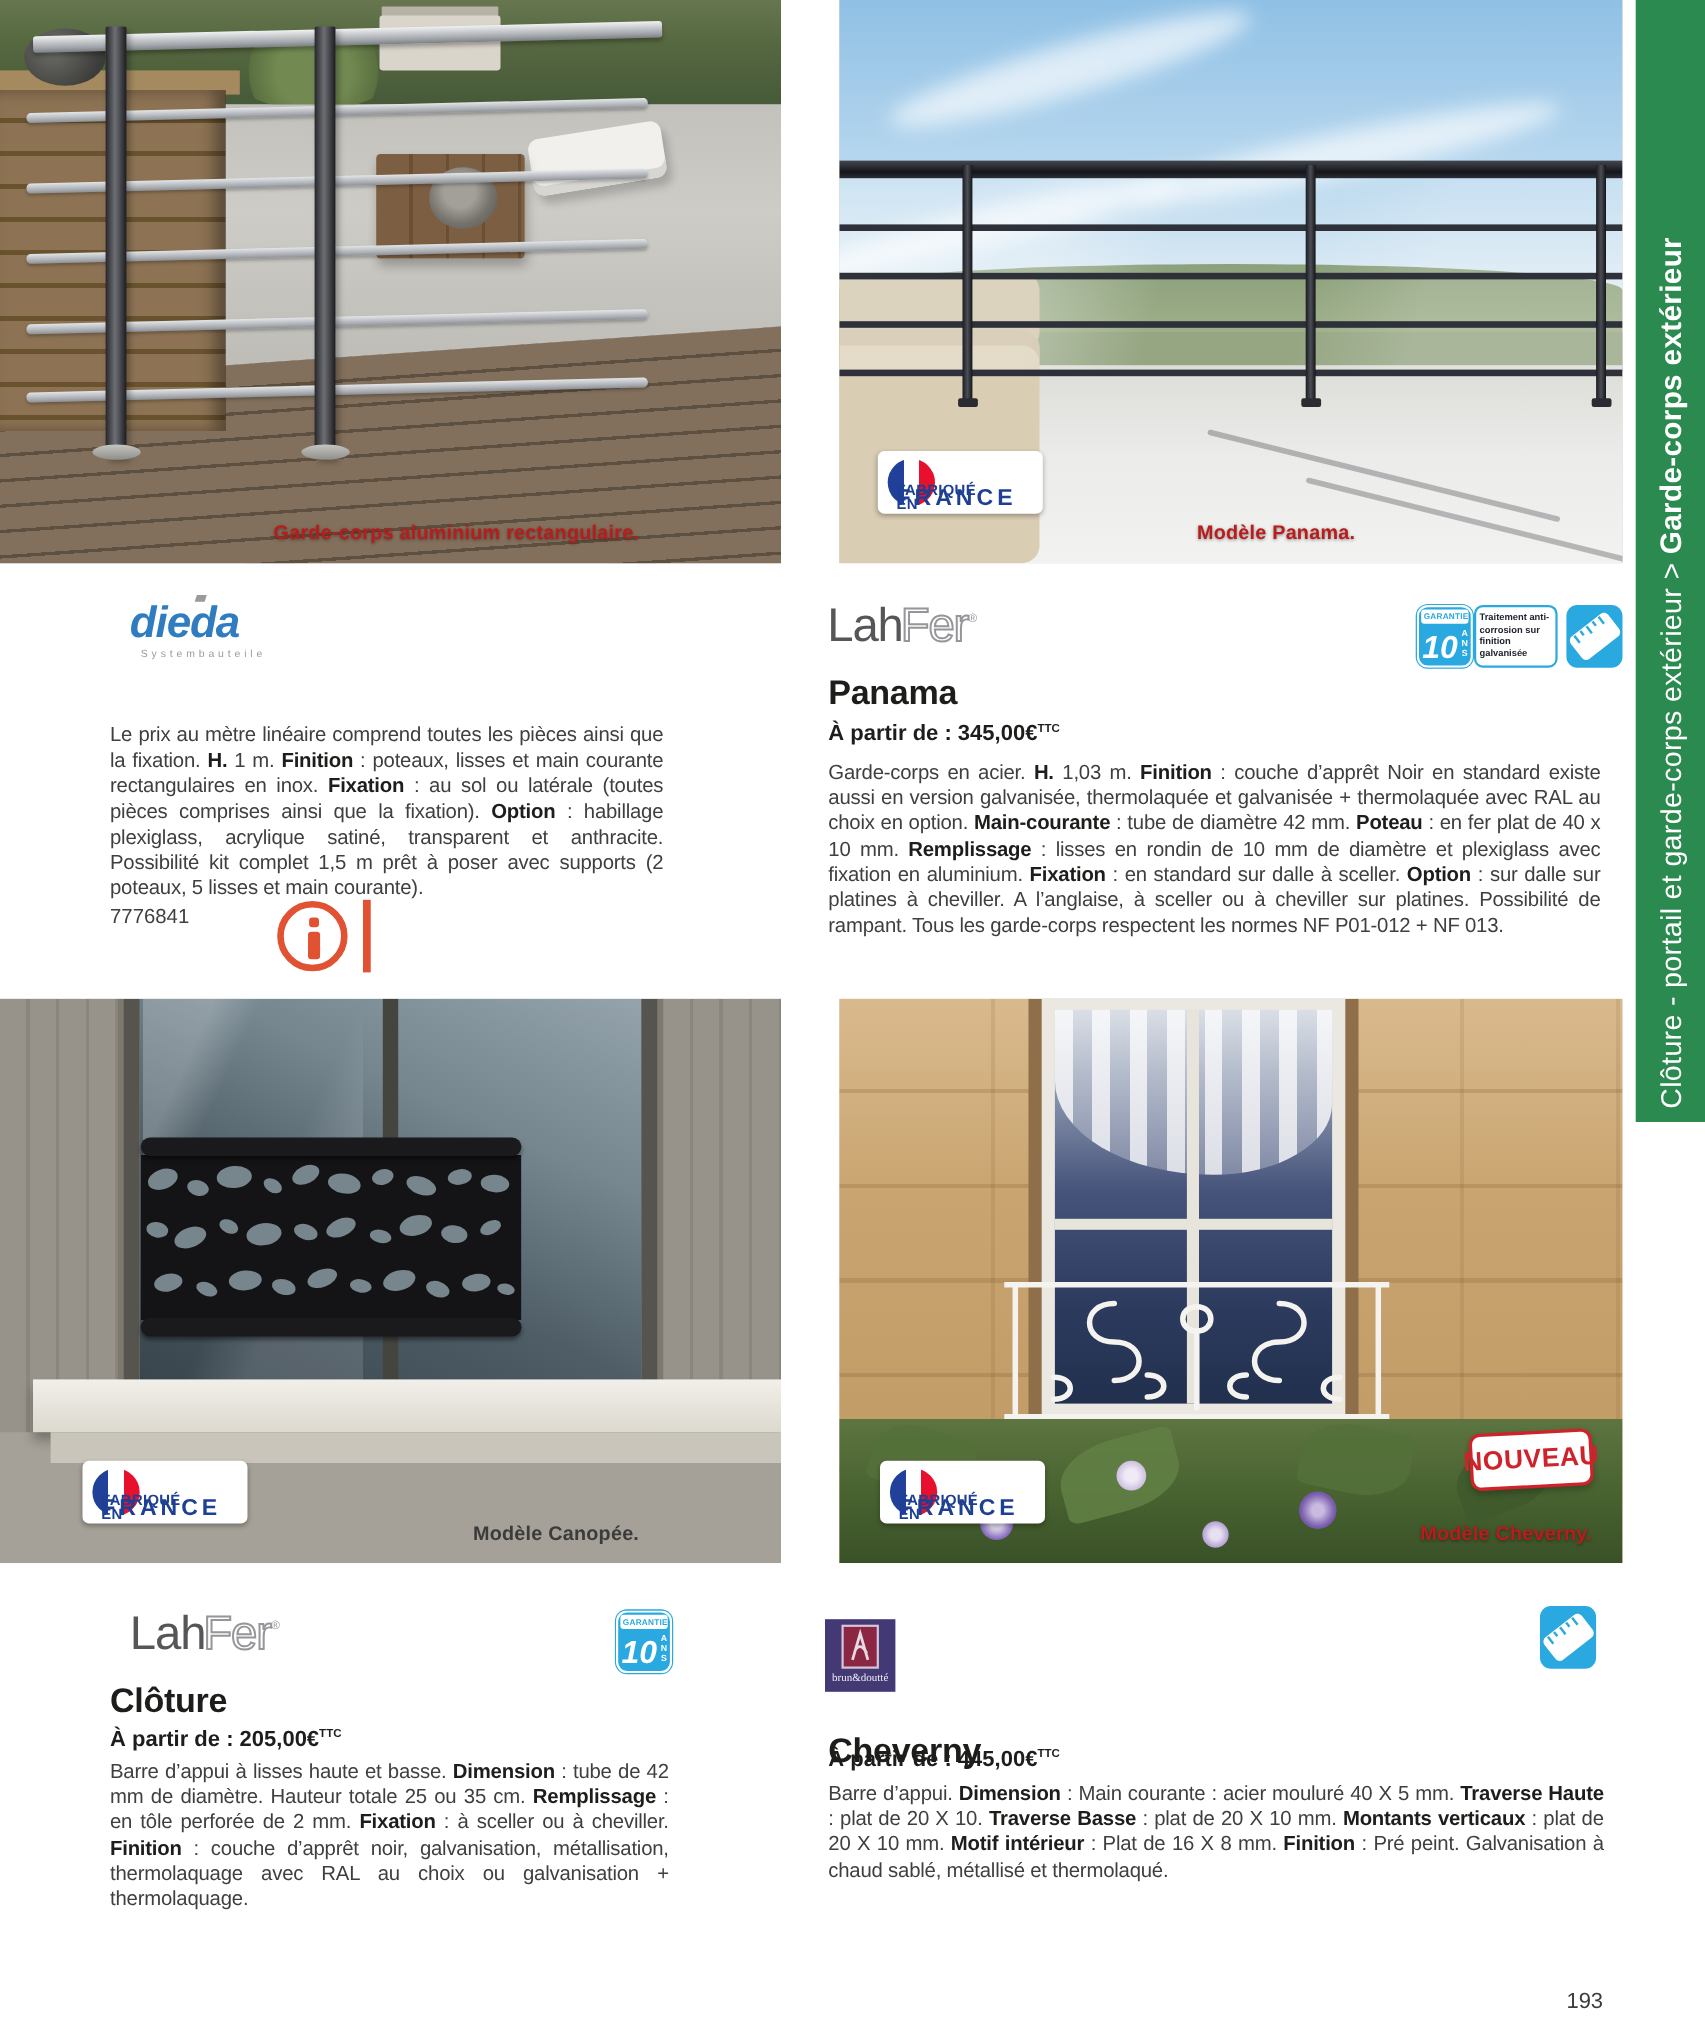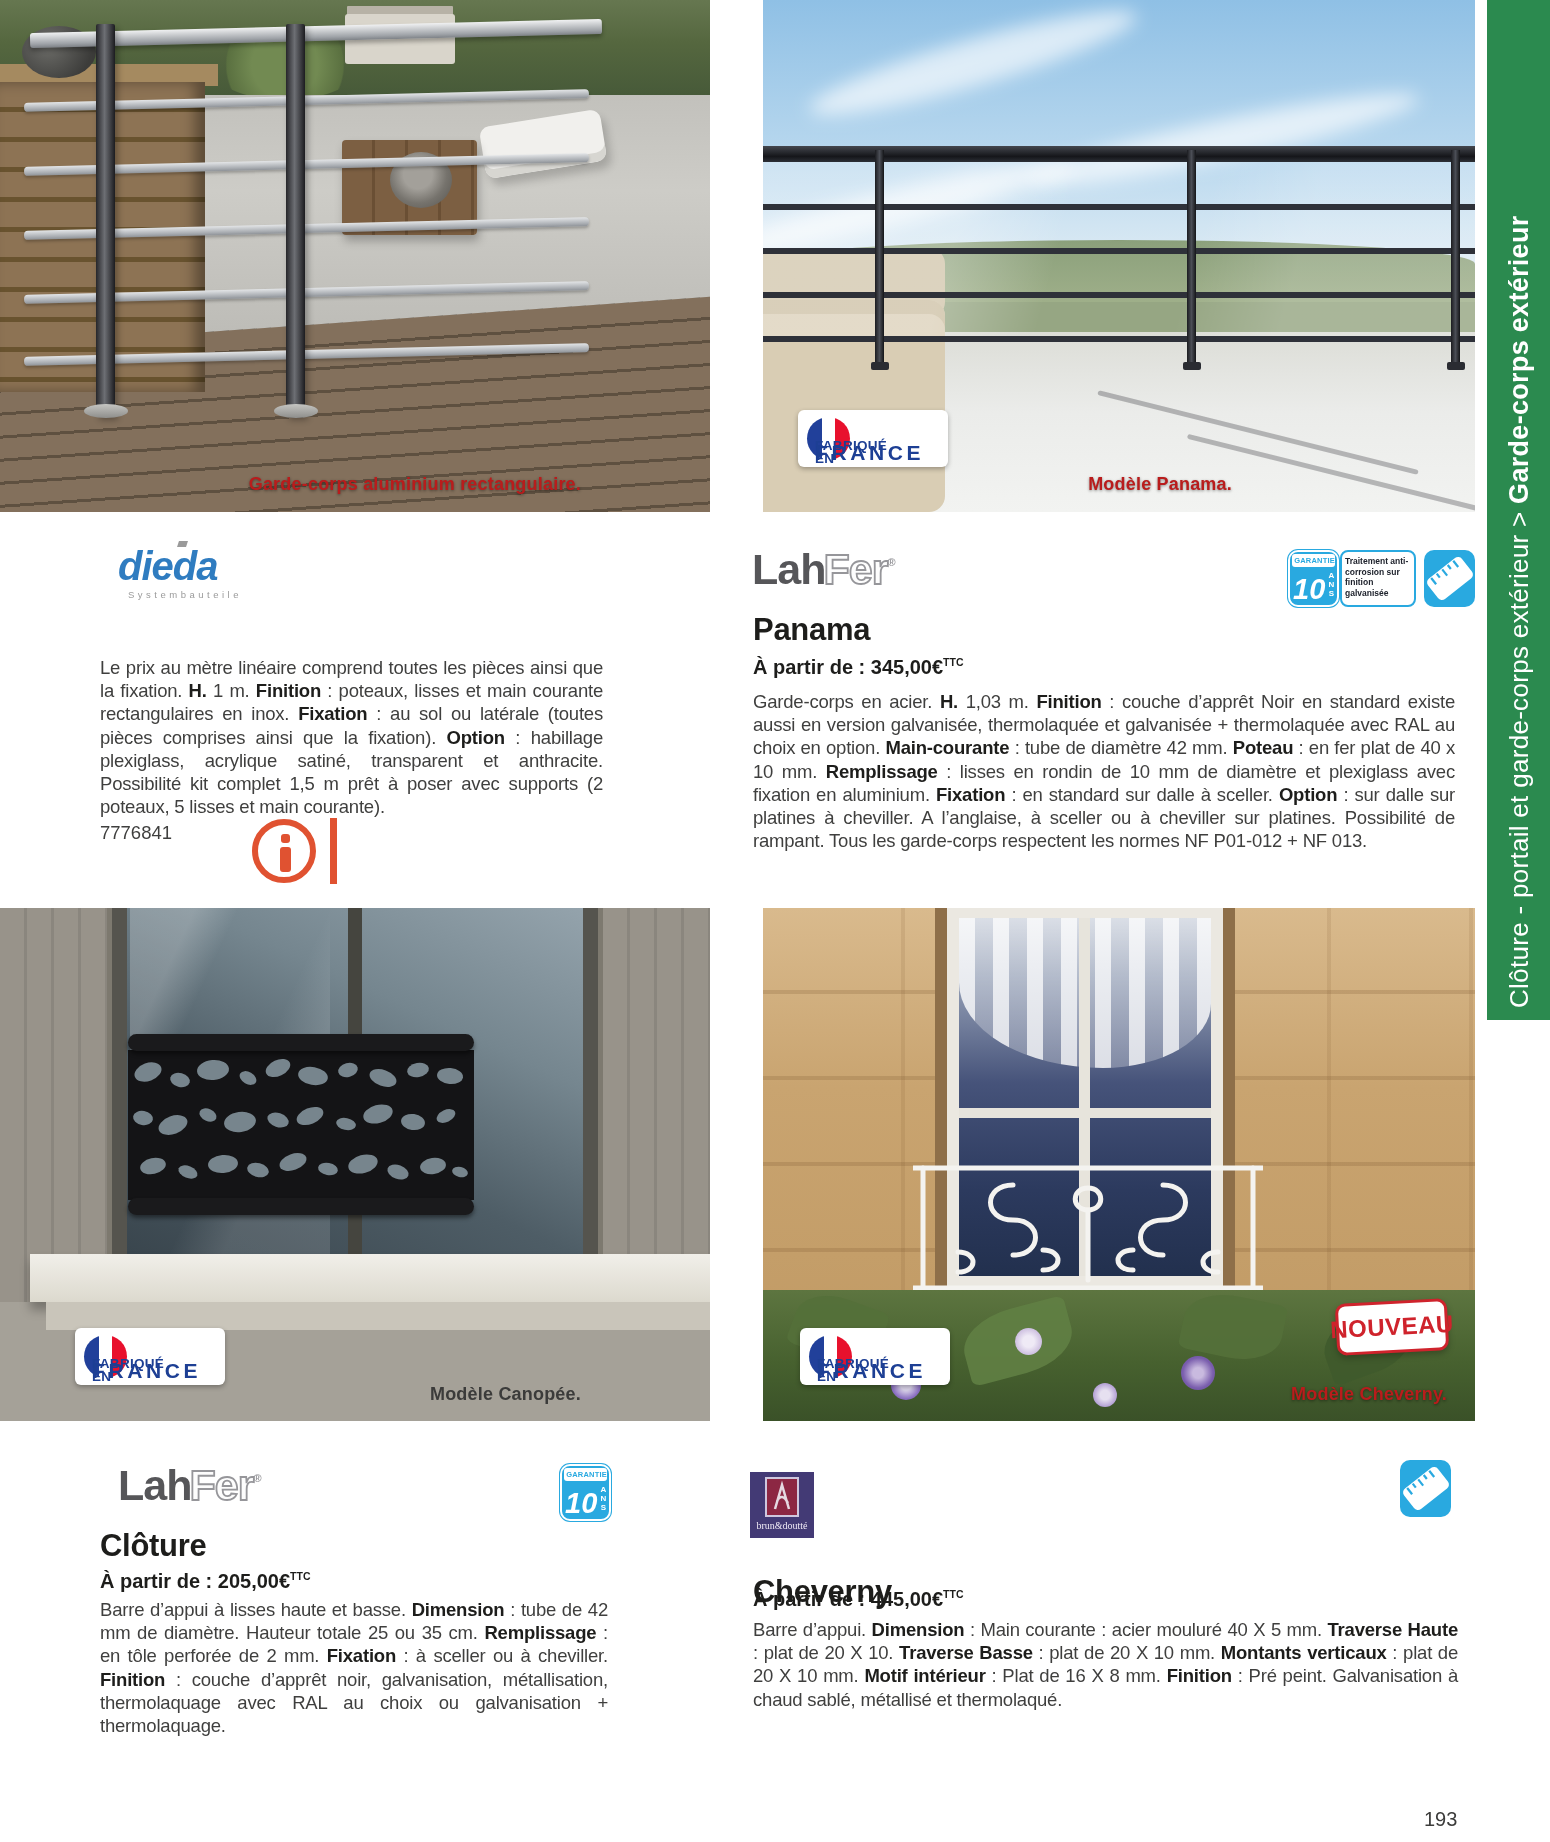--- a/index.html
+++ b/index.html
@@ -175,21 +175,21 @@
   .sidebar-text b { font-size:27px; }
 
   
   .brand-dieda { position:absolute; left:118px; top:546px; }
   .dieda-word { font-size:40px; font-weight:700; font-style:italic; color:#2f7cc0;
       letter-spacing:-1px; line-height:1; }
   .dieda-flag { position:absolute; left:60px; top:-5px; width:9px; height:6px; background:#9a9a9a;
       transform:skewX(-18deg); }
   .dieda-sub { font-size:9.5px; color:#9b9b9b; letter-spacing:3.5px; margin:3px 0 0 10px; }
 
-  .brand-lahfer { position:absolute; font-size:43px; font-weight:700; line-height:1;
+  .brand-lahfer { position:absolute; font-size:43px; font-weight:400; line-height:1;
       letter-spacing:-1px; white-space:nowrap; }
   .lah { color:#565659; }
   .fer { color:#fdfdfd; -webkit-text-stroke:1.8px #96969a; margin-left:-2px; }
   .lah-mark { font-size:11px; color:#96969a; vertical-align:18px; -webkit-text-stroke:0; }
 
   .brand-bd { position:absolute; left:750px; top:1472px; width:64px; height:66px; background:#433a75;
       display:flex; flex-direction:column; align-items:center; }
   .bd-inner { width:34px; height:40px; margin-top:5px; background:#8c2743; border:2px solid #cfc7de; }
   .bd-name { font-size:10px; color:#efe9f5; font-family:"Liberation Serif", serif; margin-top:3px;
       white-space:nowrap; }

